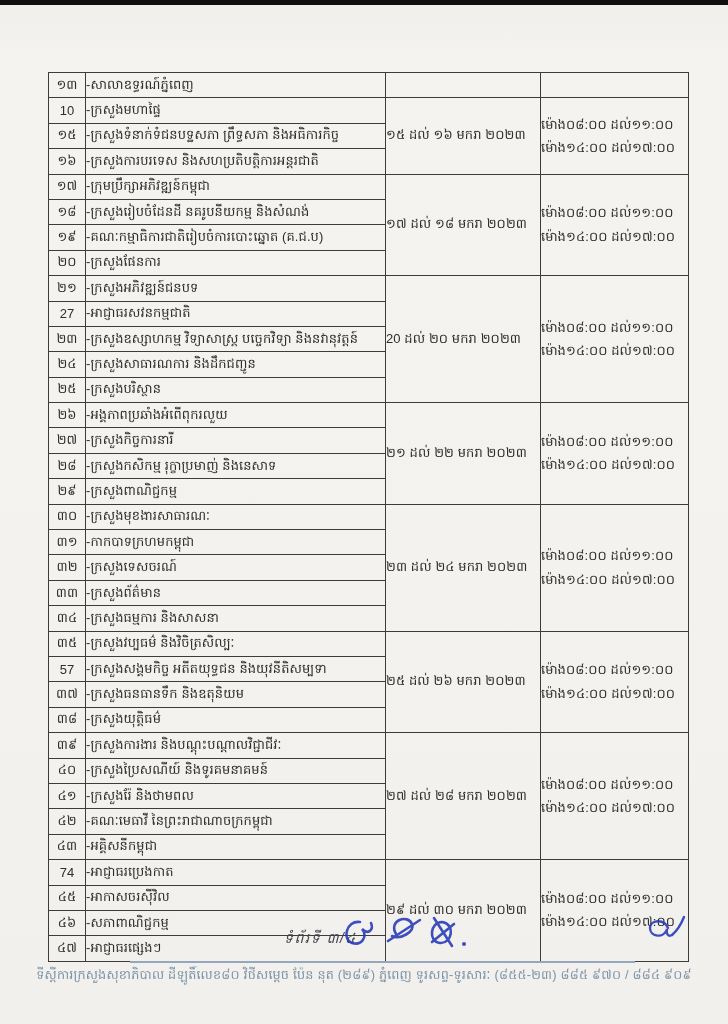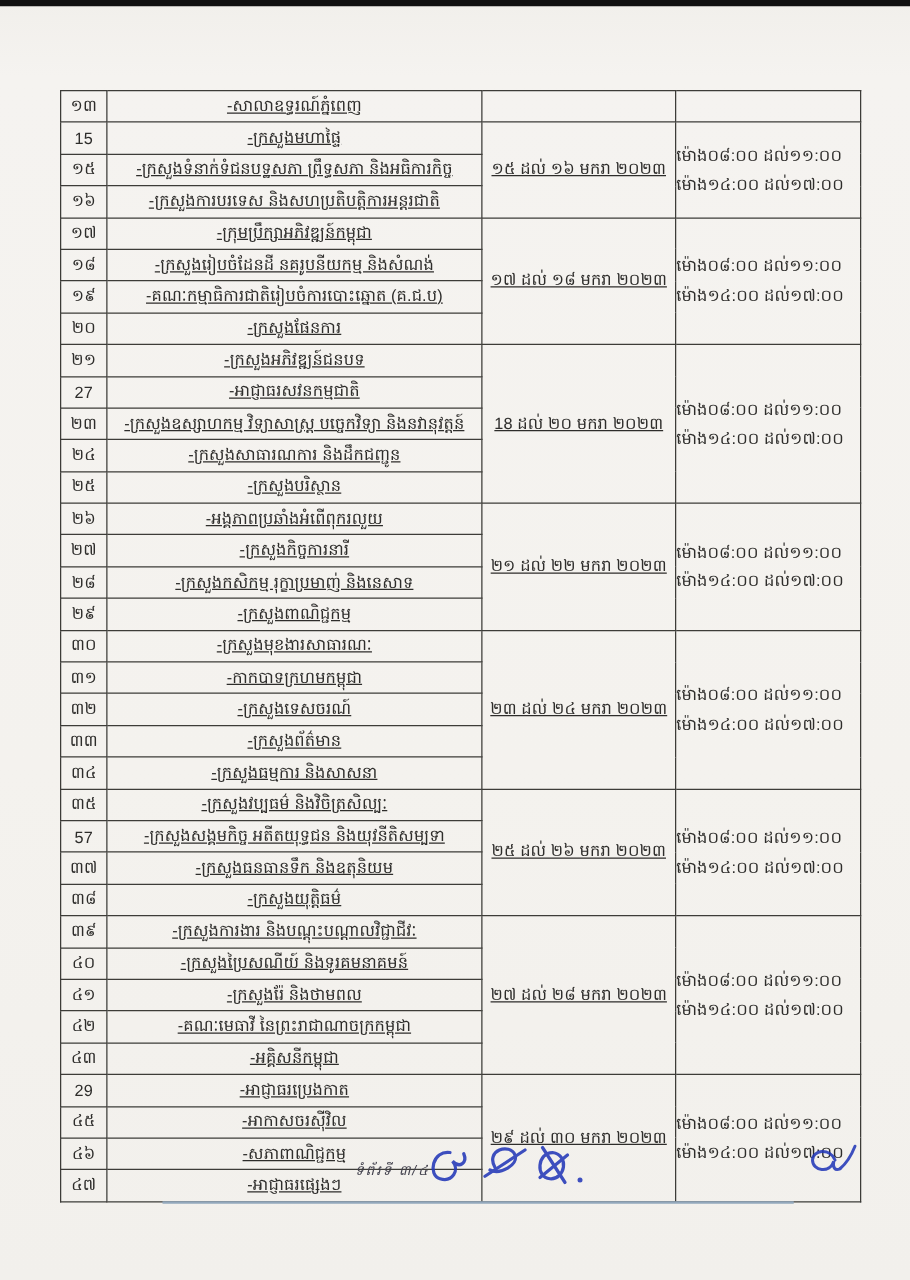--- a/index.html
+++ b/index.html
@@ -26,26 +26,26 @@
   }
   table.schedule td{
     border:1.5px solid #3d3c38;
     height:24.4px;
     padding:0;
     vertical-align:middle;
     font-size:13px;
     letter-spacing:0.1px;
   }
   td.c-num{text-align:center;}
-  td.c-name{text-align:center;padding-left:7px;white-space:nowrap;overflow:hidden;text-decoration:underline;}
-  td.c-date{text-align:center;text-decoration:underline;}
+  td.c-name{text-align:left;padding-left:7px;white-space:nowrap;overflow:hidden;}
+  td.c-date{}
   td.c-time{text-align:left;line-height:1.8;}
   .page-note{
     position:absolute;left:284px;top:929px;
-    font-size:11px;font-style:italic;color:#44434f;
+    font-size:14px;font-style:italic;color:#44434f;
     letter-spacing:1.5px;white-space:nowrap;
   }
   .sig-ink{position:absolute;left:338px;top:912px;}
   .paraph-ink{position:absolute;left:642px;top:914px;}
   .footer-line{
     position:absolute;left:130px;top:961px;width:505px;height:1.5px;
     background:#93a8bc;
   }
   .footer-text{
     position:absolute;left:0;top:966px;width:728px;
@@ -71,21 +71,21 @@
     <tbody>
 
       <tr>
         <td class="c-num">១៣</td>
         <td class="c-name">-សាលាឧទ្ធរណ៍ភ្នំពេញ</td>
         <td class="c-date"></td>
         <td class="c-time"></td>
       </tr>
 
       <tr>
-        <td class="c-num">15</td>
+        <td class="c-num">10</td>
         <td class="c-name">-ក្រសួងមហាផ្ទៃ</td>
         <td class="c-date" rowspan="3">១៥ ដល់ ១៦ មករា ២០២៣</td>
         <td class="c-time" rowspan="3">
           <div>ម៉ោង០៨:០០ ដល់១១:០០</div>
           <div>ម៉ោង១៤:០០ ដល់១៧:០០</div>
         </td>
       </tr>
       <tr>
         <td class="c-num">១៥</td>
         <td class="c-name">-ក្រសួងទំនាក់ទំជនបទ្ឋសភា ព្រឹទ្ធសភា និងអធិការកិច្ច</td>
@@ -113,21 +113,21 @@
         <td class="c-name">-គណៈកម្មាធិការជាតិរៀបចំការបោះឆ្នោត (គ.ជ.ប)</td>
       </tr>
       <tr>
         <td class="c-num">២០</td>
         <td class="c-name">-ក្រសួងផែនការ</td>
       </tr>
 
       <tr>
         <td class="c-num">២១</td>
         <td class="c-name">-ក្រសួងអភិវឌ្ឍន៍ជនបទ</td>
-        <td class="c-date" rowspan="5">18 ដល់ ២០ មករា ២០២៣</td>
+        <td class="c-date" rowspan="5">20 ដល់ ២០ មករា ២០២៣</td>
         <td class="c-time" rowspan="5">
           <div>ម៉ោង០៨:០០ ដល់១១:០០</div>
           <div>ម៉ោង១៤:០០ ដល់១៧:០០</div>
         </td>
       </tr>
       <tr>
         <td class="c-num">27</td>
         <td class="c-name">-អាជ្ញាធរសវនកម្មជាតិ</td>
       </tr>
       <tr>
@@ -233,21 +233,21 @@
       <tr>
         <td class="c-num">៤២</td>
         <td class="c-name">-គណៈមេធាវី នៃព្រះរាជាណាចក្រកម្ពុជា</td>
       </tr>
       <tr>
         <td class="c-num">៤៣</td>
         <td class="c-name">-អគ្គិសនីកម្ពុជា</td>
       </tr>
 
       <tr>
-        <td class="c-num">29</td>
+        <td class="c-num">74</td>
         <td class="c-name">-អាជ្ញាធរប្រេងកាត</td>
         <td class="c-date" rowspan="4">២៩ ដល់ ៣០ មករា ២០២៣</td>
         <td class="c-time" rowspan="4">
           <div>ម៉ោង០៨:០០ ដល់១១:០០</div>
           <div>ម៉ោង១៤:០០ ដល់១៧:០០</div>
         </td>
       </tr>
       <tr>
         <td class="c-num">៤៥</td>
         <td class="c-name">-អាកាសចរស៊ីវិល</td>
@@ -278,14 +278,15 @@
   </svg>
 
   <svg class="paraph-ink" width="50" height="32" viewBox="0 0 50 32">
     <g fill="none" stroke="#2438b8" stroke-width="2.4" stroke-linecap="round" opacity="0.88">
       <path d="M26,14 C22,4 8,6 8,14 C8,23 22,25 25,15 C24,20 26,23 30,21"></path>
       <path d="M30,21 C36,16 40,8 42,3"></path>
     </g>
   </svg>
 
   <div class="footer-line"></div>
+  <div class="footer-text">ទីស្តីការក្រសួងសុខាភិបាល ដីឡូតិ៍លេខ៨០ វិថីសម្តេច ប៉ែន នុត (២៨៩) ភ្នំពេញ ទូរសព្ទ-ទូរសារៈ (៨៥៥-២៣) ៨៨៥ ៩៧០ / ៨៨៤ ៩០៩</div>
 
 </div>
 
 </body></html>

